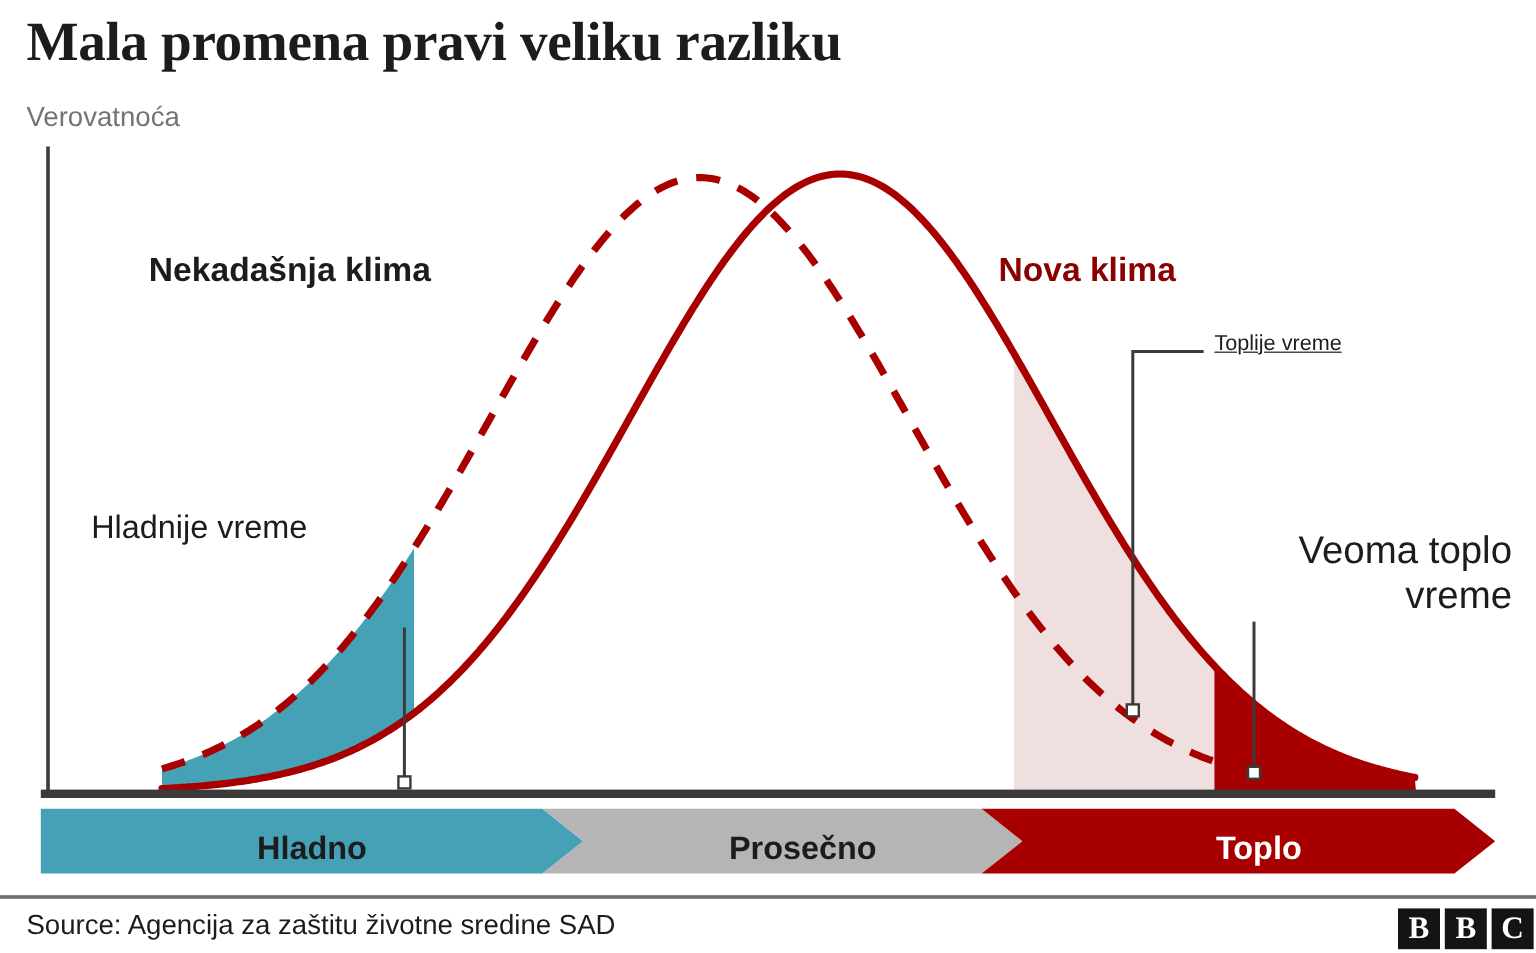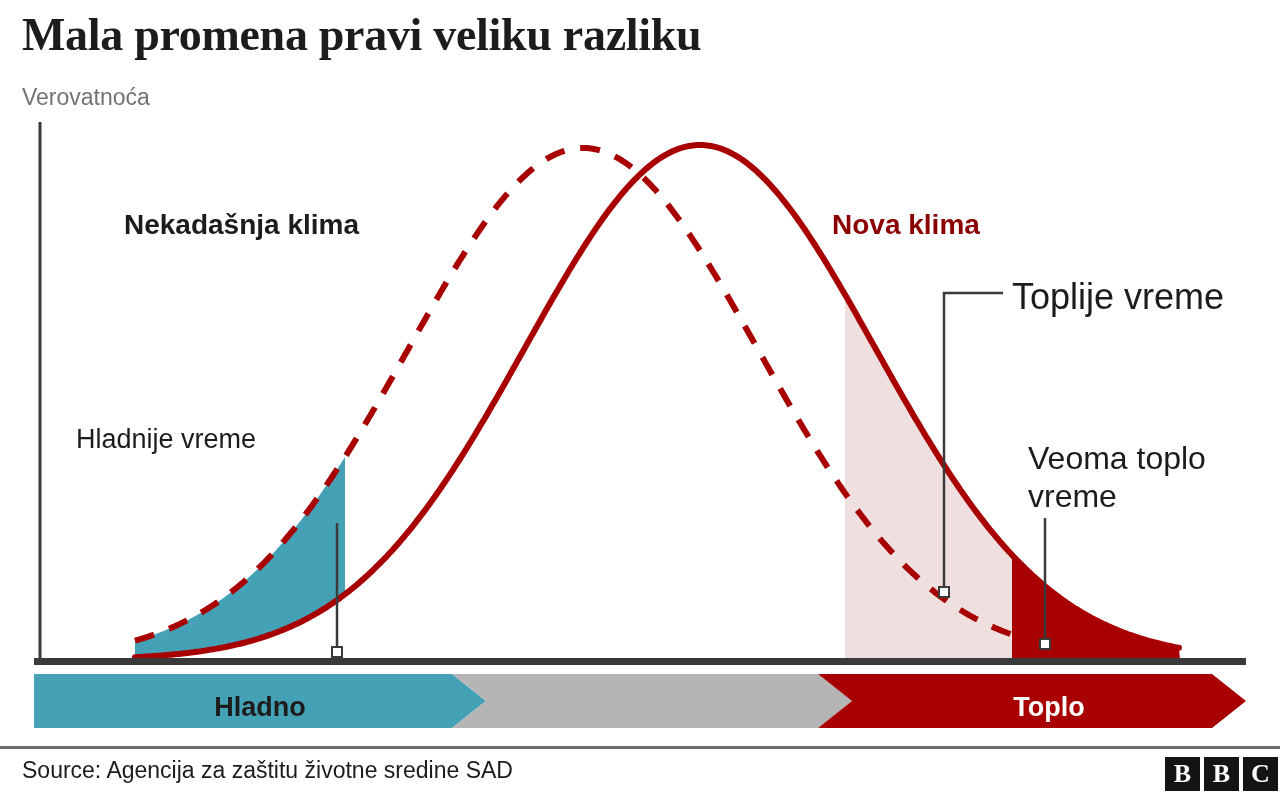--- a/index.html
+++ b/index.html
@@ -52,20 +52,21 @@
     position: absolute;
     left: 0;
     top: 0;
   }
 
   
   .plot-label {
     position: absolute;
     white-space: nowrap;
     line-height: 1.18;
+    text-align: right;
   }
   .label-old-climate {
     left: 124px;
     top: 208px;
     font-size: 28px;
     font-weight: 700;
     color: #1c1c1c;
   }
   .label-new-climate {
     left: 832px;
@@ -77,23 +78,24 @@
   .label-colder {
     left: 76px;
     top: 424px;
     font-size: 27px;
     font-weight: 400;
     color: #1c1c1c;
   }
   .label-warmer {
     left: 1012px;
     top: 276px;
-    font-size: 36px;
-    font-weight: 400;
-    color: #1c1c1c;
+    font-size: 18px;
+    font-weight: 400;
+    color: #1c1c1c;
+    text-decoration: underline;
   }
   .label-very-warm {
     left: 1028px;
     top: 440px;
     font-size: 32px;
     font-weight: 400;
     color: #1c1c1c;
     white-space: normal;
     width: 232px;
   }
@@ -221,20 +223,21 @@
   </svg>
 
   <div class="plot-label label-old-climate">Nekadašnja klima</div>
   <div class="plot-label label-new-climate">Nova klima</div>
   <div class="plot-label label-colder">Hladnije vreme</div>
   <div class="plot-label label-warmer">Toplije vreme</div>
   <div class="plot-label label-very-warm">Veoma toplo vreme</div>
 
   <div class="category-band">
     <div class="cat-label cold">Hladno</div>
+    <div class="cat-label avg">Prosečno</div>
     <div class="cat-label warm">Toplo</div>
   </div>
 
   <div class="footer-rule"></div>
   <div class="source-text">Source: Agencija za zaštitu životne sredine SAD</div>
   <div class="bbc-logo">
     <div class="bbc-block">B</div>
     <div class="bbc-block">B</div>
     <div class="bbc-block">C</div>
   </div>

